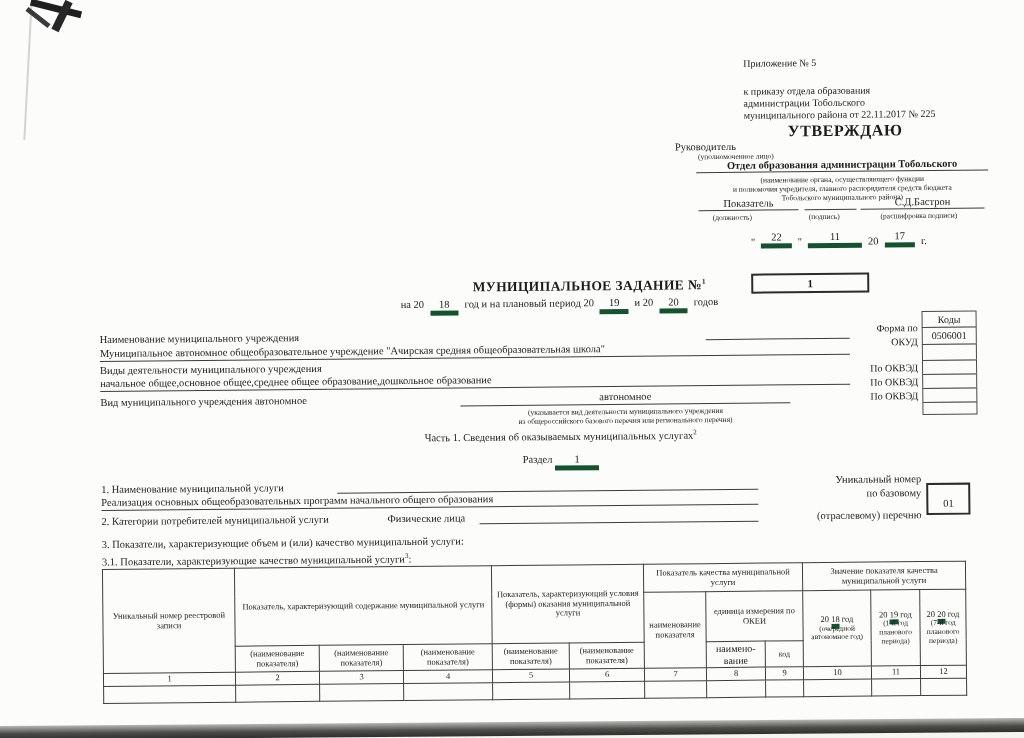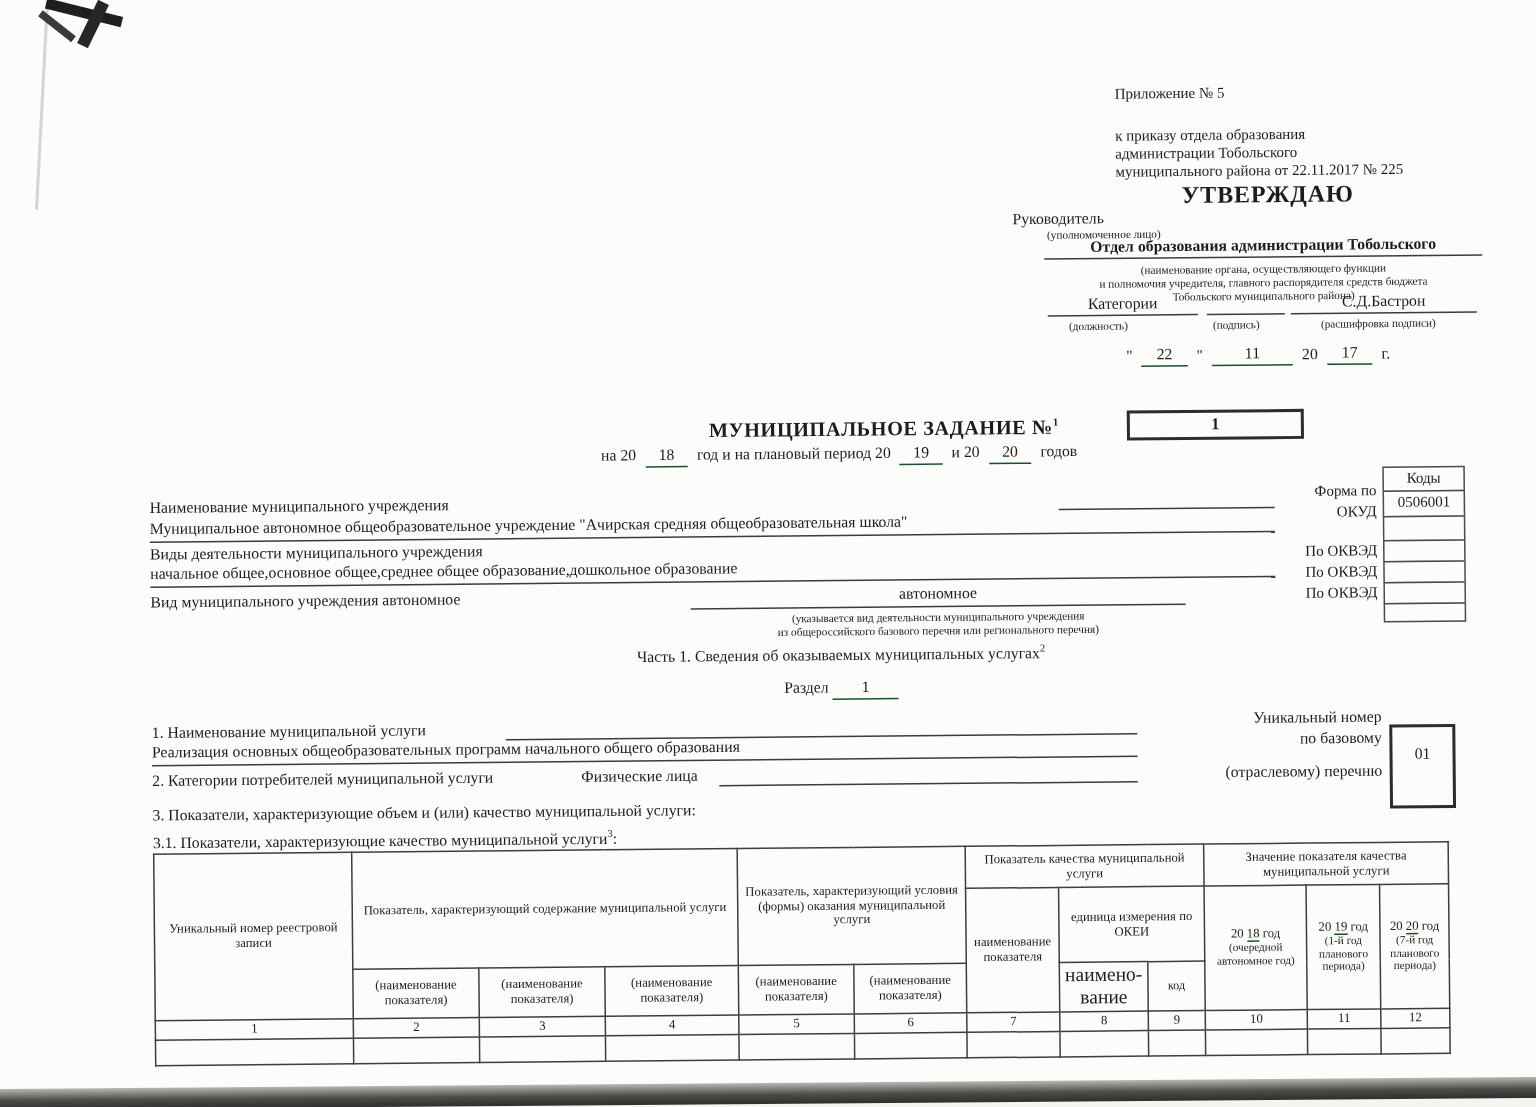--- a/index.html
+++ b/index.html
@@ -14,33 +14,33 @@
   .paper { position:absolute; left:0; top:0; width:1024px; height:727px; background:#fcfcfa; }
   .content { position:absolute; left:0; top:0; width:1024px; height:727px;
              transform:rotate(-0.55deg); transform-origin:50% 50%; }
   .abs { position:absolute; font-size:10.5px; line-height:1.18; white-space:nowrap; }
   .wrap { white-space:normal; }
   .small { font-size:7.5px; }
   .f10 { font-size:10px; }
   .center { text-align:center; }
   .right { text-align:right; }
   .b { font-weight:bold; }
-  .u { border-bottom:1px solid #14532d; }
+  .u { border-bottom:5px solid #14532d; }
   .pad { padding:0 10px; }
   .pad2 { padding:0 9px; }
   .wide { padding:0 22px; }
   .line { border-bottom:1px solid #3c3c3c; height:12px; }
   .vline { border-bottom:1px solid #3c3c3c; height:14px; font-size:10.5px; }
   .sigline { border-bottom:1px solid #3c3c3c; height:13px; font-size:10.5px; }
   .daterow { display:flex; gap:6px; font-size:10.5px; align-items:flex-end; }
   .title { font-size:13.5px; font-weight:bold; letter-spacing:.4px; }
   .numbox { border:2px solid #2c2c2c; text-align:center; font-size:11px; font-weight:bold; line-height:17px; }
   .period { display:flex; justify-content:center; gap:6px; font-size:10.5px; }
   .codecell { border:1px solid #4a4a4a; text-align:center; font-size:10px; background:#fcfcfa; }
-  .uniquebox { border:2px solid #2c2c2c; width:44px; height:56px; text-align:center; line-height:38px; font-size:10.5px; }
+  .uniquebox { border:2px solid #2c2c2c; width:44px; height:32px; text-align:center; line-height:38px; font-size:10.5px; }
   sup { font-size:7px; vertical-align:super; }
   .orgname { font-weight:bold; text-align:center; border-bottom:1px solid #3c3c3c; font-size:10.5px; }
   table.qtable { position:absolute; border-collapse:collapse; table-layout:fixed; }
   table.qtable td { border:1px solid #3e3e3e; text-align:center; vertical-align:middle;
                     padding:1px 2px; font-size:8.5px; line-height:1.15; white-space:normal; }
   td.note { font-size:7px; }
   td.num { font-size:8.5px; }
   .ynote { font-size:7.5px; }
   .artifact { position:absolute; }
   .bottom-edge { position:absolute; left:-5px; top:726px; width:1035px; height:14px;
@@ -67,21 +67,21 @@
 
     <div class="abs" style="left:677px; top:143px;">Руководитель</div>
     <div class="abs small" style="left:700px; top:155px;">(уполномоченное лицо)</div>
     <div class="abs orgname" style="left:698px; top:162px; width:292px;">Отдел образования администрации Тобольского</div>
     <div class="abs small center wrap" style="left:698px; top:178px; width:292px; line-height:1.2;">
       <div>(наименование органа, осуществляющего функции</div>
       <div>и полномочия учредителя, главного распорядителя средств бюджета</div>
       <div>Тобольского муниципального района)</div>
     </div>
 
-    <div class="abs sigline center" style="left:700px; top:200px; width:100px;">Категории</div>
+    <div class="abs sigline center" style="left:700px; top:200px; width:100px;">Показатель</div>
     <div class="abs sigline" style="left:806px; top:200px; width:52px;"></div>
     <div class="abs sigline center" style="left:862px; top:200px; width:124px;">С.Д.Бастрон</div>
     <div class="abs small" style="left:714px; top:216px;">(должность)</div>
     <div class="abs small" style="left:810px; top:216px;">(подпись)</div>
     <div class="abs small" style="left:882px; top:216px;">(расшифровка подписи)</div>
 
     <div class="abs daterow" style="left:752px; top:234px;">
       <span>"</span>
       <span class="u pad">22</span>
       <span>"</span>
@@ -194,21 +194,21 @@
           <div><span>20</span> <span class="u">20</span>&nbsp;<span>год</span></div>
           <div class="ynote">(7-й год планового периода)</div>
         </td>
       </tr>
       <tr style="height:26px;">
         <td class="note">(наименование показателя)</td>
         <td class="note">(наименование показателя)</td>
         <td class="note">(наименование показателя)</td>
         <td class="note">(наименование показателя)</td>
         <td class="note">(наименование показателя)</td>
-        <td style="font-size:13px;font-family:Liberation Serif, serif;">наимено-вание</td>
+        <td style="font-size:10px;font-family:Liberation Serif, serif;">наимено-вание</td>
         <td style="font-size:8px;">код</td>
       </tr>
       <tr style="height:13px;">
         <td class="num">1</td>
         <td class="num">2</td>
         <td class="num">3</td>
         <td class="num">4</td>
         <td class="num">5</td>
         <td class="num">6</td>
         <td class="num">7</td>

